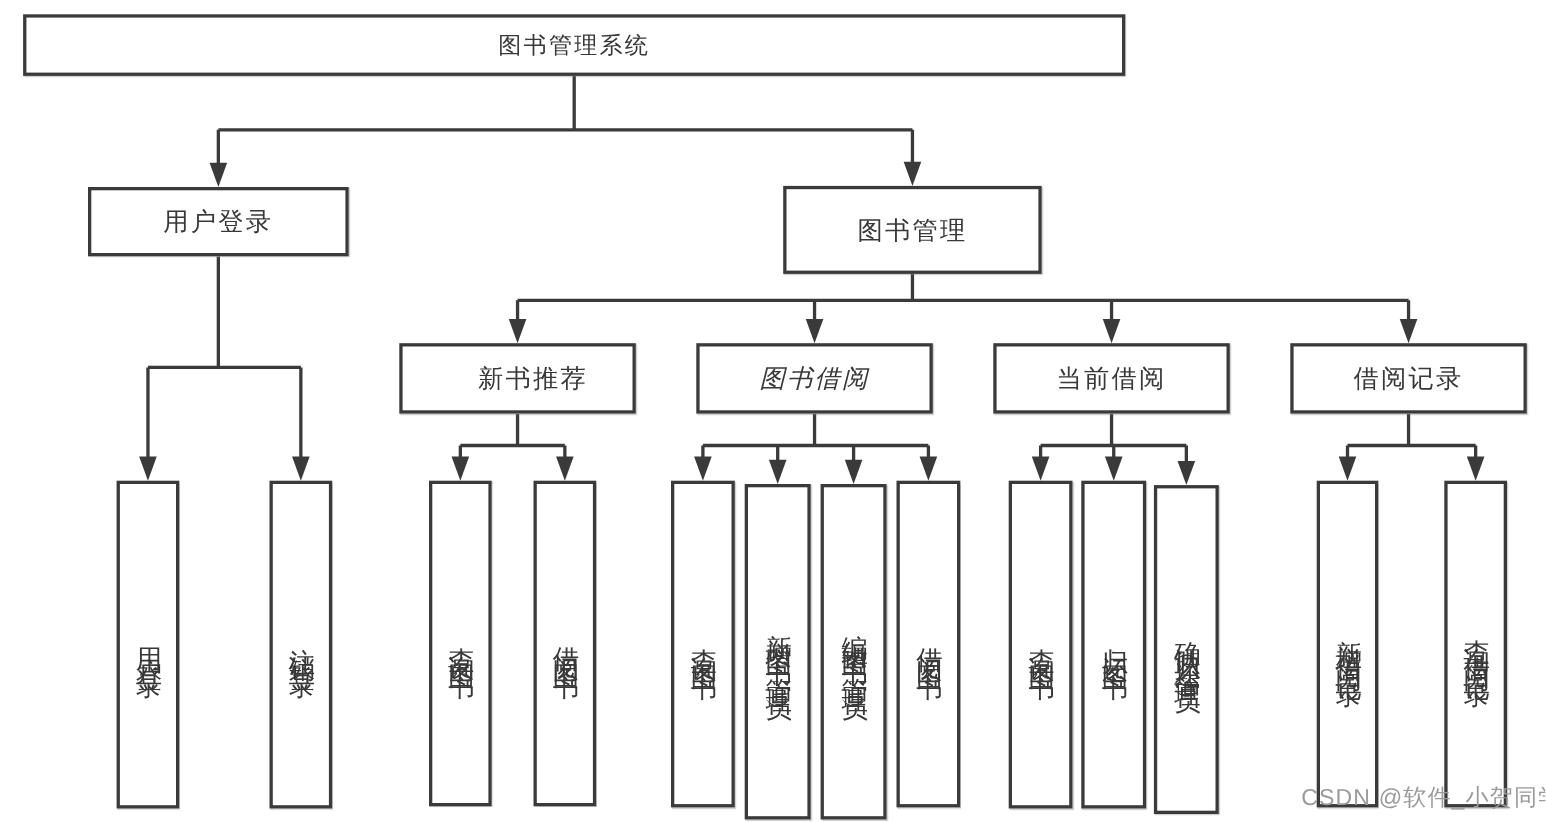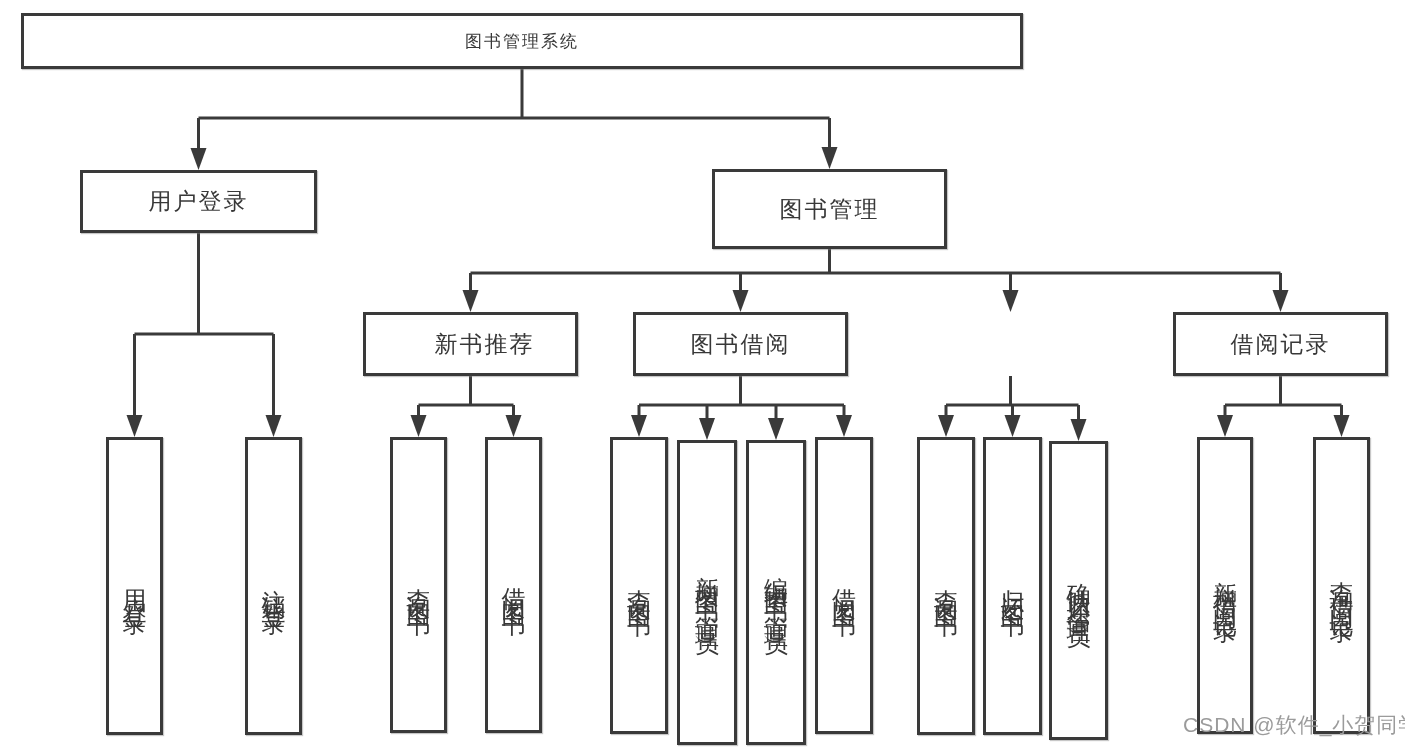--- a/index.html
+++ b/index.html
@@ -33,21 +33,21 @@
     color: #383838;
     z-index: 2;
     box-shadow: 1px 1px 1px rgba(130,130,130,0.45);
   }
   .hbox {
     font-size: 23px;
     letter-spacing: 2px;
     white-space: nowrap;
   }
   .root {
-    font-size: 17px;
+    font-size: 21px;
   }
   .vbox {
     writing-mode: vertical-rl;
     text-orientation: mixed;
     font-size: 24px;
     line-height: 1;
     letter-spacing: 8px;
     white-space: nowrap;
   }
   .watermark {
@@ -110,21 +110,22 @@
     <polygon class="tri" points="1217,415 1233,415 1225,437"></polygon>
     <polygon class="tri" points="1333.5,415 1349.5,415 1341.5,437"></polygon>
   </svg>
 
   <div class="box hbox root" style="left:21px; top:13px; width:1002px; height:56px;">图书管理系统</div>
 
   <div class="box hbox" style="left:80px; top:170px; width:237px; height:63px;">用户登录</div>
   <div class="box hbox" style="left:712px; top:169px; width:235px; height:80px;">图书管理</div>
 
   <div class="box hbox" style="left:363px; top:312px; width:215px; height:64px;padding-left:28px;">新书推荐</div>
-  <div class="box hbox" style="left:633px; top:312px; width:215px; height:64px;">图书借阅</div>
+  <div class="box hbox" style="left:633px; top:312px; width:215px; height:64px;font-style:italic;">图书借阅</div>
+  <div class="box hbox" style="left:903px; top:312px; width:215px; height:64px;">当前借阅</div>
   <div class="box hbox" style="left:1173px; top:312px; width:215px; height:64px;">借阅记录</div>
 
   <div class="box vbox" style="left:106px; top:437px; width:57px; height:298px;">用户登录</div>
   <div class="box vbox" style="left:245px; top:437px; width:57px; height:298px;">注销登录</div>
 
   <div class="box vbox" style="left:390px; top:437px; width:57px; height:296px;">查询图书</div>
   <div class="box vbox" style="left:485px; top:437px; width:57px; height:296px;">借阅图书</div>
 
   <div class="box vbox" style="left:610px; top:437px; width:58px; height:297px;">查询图书</div>
   <div class="box vbox" style="left:677px; top:440px; width:60px; height:305px;">新增图书（管理员）</div>

